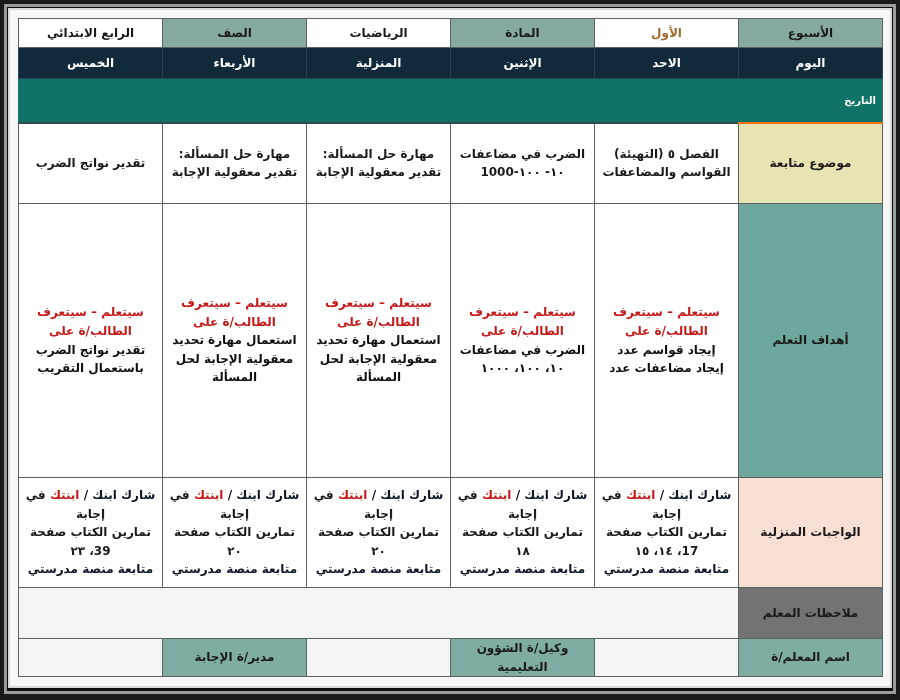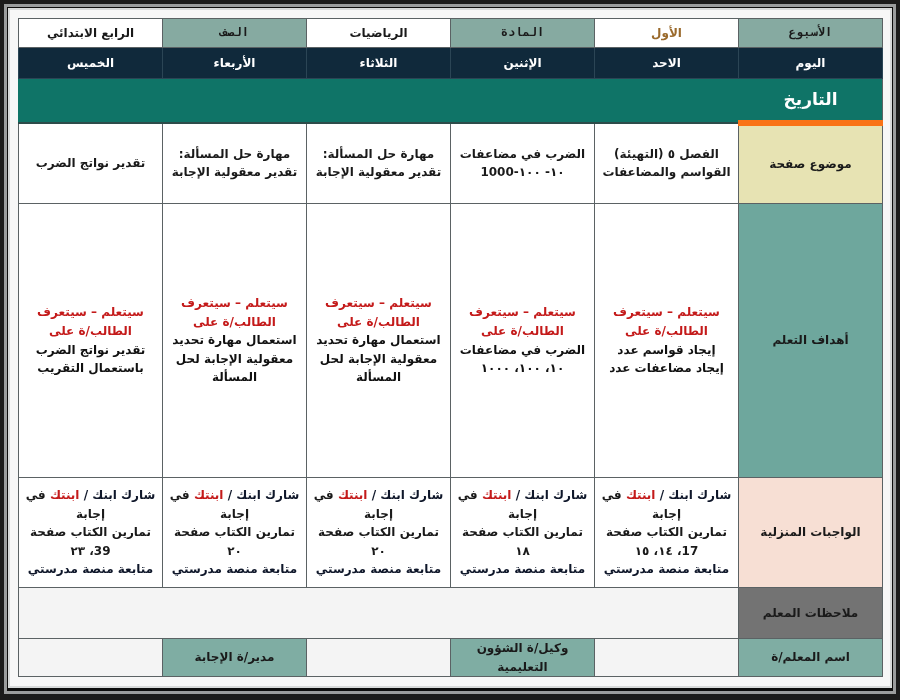--- a/index.html
+++ b/index.html
@@ -32,32 +32,32 @@
     text-align:center; vertical-align:middle;
     padding:0 6px; overflow:hidden;
     font-weight:bold; font-size:12px; color:#1a1a1a;
     line-height:1.55;
   }
   col.c-label { width:144px; }
   col.c-day { width:144px; }
 
   
   tr.r-meta { height:29px; }
-  td.meta-label { background:#86aaa1; color:#f3f6f5; font-weight:normal; font-size:12.5px;font-family:Liberation Mono, monospace; }
+  td.meta-label { background:#86aaa1; color:#f3f6f5; font-weight:normal; font-size:12.5px; }
   td.meta-value { background:#ffffff; color:#8f2424; font-size:13px; }
   td.meta-value.gold { color:#9a6a2c; }
 
   
   tr.r-days { height:31px; }
   tr.r-days td { background:#10293b; color:#ffffff; font-size:12px; border-color:#2b4555; }
 
   
   tr.r-date { height:44px; }
   tr.r-date td { background:#0f7467; color:#ffffff; border-color:#0f7467; }
-  tr.r-date td.date-label { border-right-color:#5b6264; border-bottom:6px solid #f97316; font-size:17px; }
+  tr.r-date td.date-label { border-right-color:#5b6264; border-bottom:2px solid #f97316; font-size:10px;text-align:right; }
   tr.r-date td.date-fill { border-bottom:2px solid #2d4c4a; }
 
   
   tr.r-topic { height:81px; }
   td.topic-label { background:#e7e3b3; font-weight:normal; font-size:12.5px; }
   td.cell { background:#ffffff; font-size:11.5px; }
 
   
   tr.r-obj { height:274px; }
   td.obj-label { background:#6ea79d; font-weight:normal; font-size:13px; }
@@ -107,32 +107,32 @@
       <td class="meta-label">المادة</td>
       <td class="meta-value">الرياضيات</td>
       <td class="meta-label">الصف</td>
       <td class="meta-value">الرابع الابتدائي</td>
     </tr>
 
     <tr class="r-days">
       <td>اليوم</td>
       <td>الاحد</td>
       <td>الإثنين</td>
-      <td>الثلاثاء</td>
+      <td>المنزلية</td>
       <td>الأربعاء</td>
       <td>الخميس</td>
     </tr>
 
     <tr class="r-date">
       <td class="date-label">التاريخ</td>
       <td class="date-fill" colspan="5"></td>
     </tr>
 
     <tr class="r-topic">
-      <td class="topic-label">موضوع صفحة</td>
+      <td class="topic-label">موضوع متابعة</td>
       <td class="cell">الفصل ٥ (التهيئة) القواسم والمضاعفات</td>
       <td class="cell">الضرب في مضاعفات ١٠- ١٠٠-1000</td>
       <td class="cell">مهارة حل المسألة: تقدير معقولية الإجابة</td>
       <td class="cell">مهارة حل المسألة: تقدير معقولية الإجابة</td>
       <td class="cell">تقدير نواتج الضرب</td>
     </tr>
 
     <tr class="r-obj">
       <td class="obj-label">أهداف التعلم</td>
       <td class="obj">

